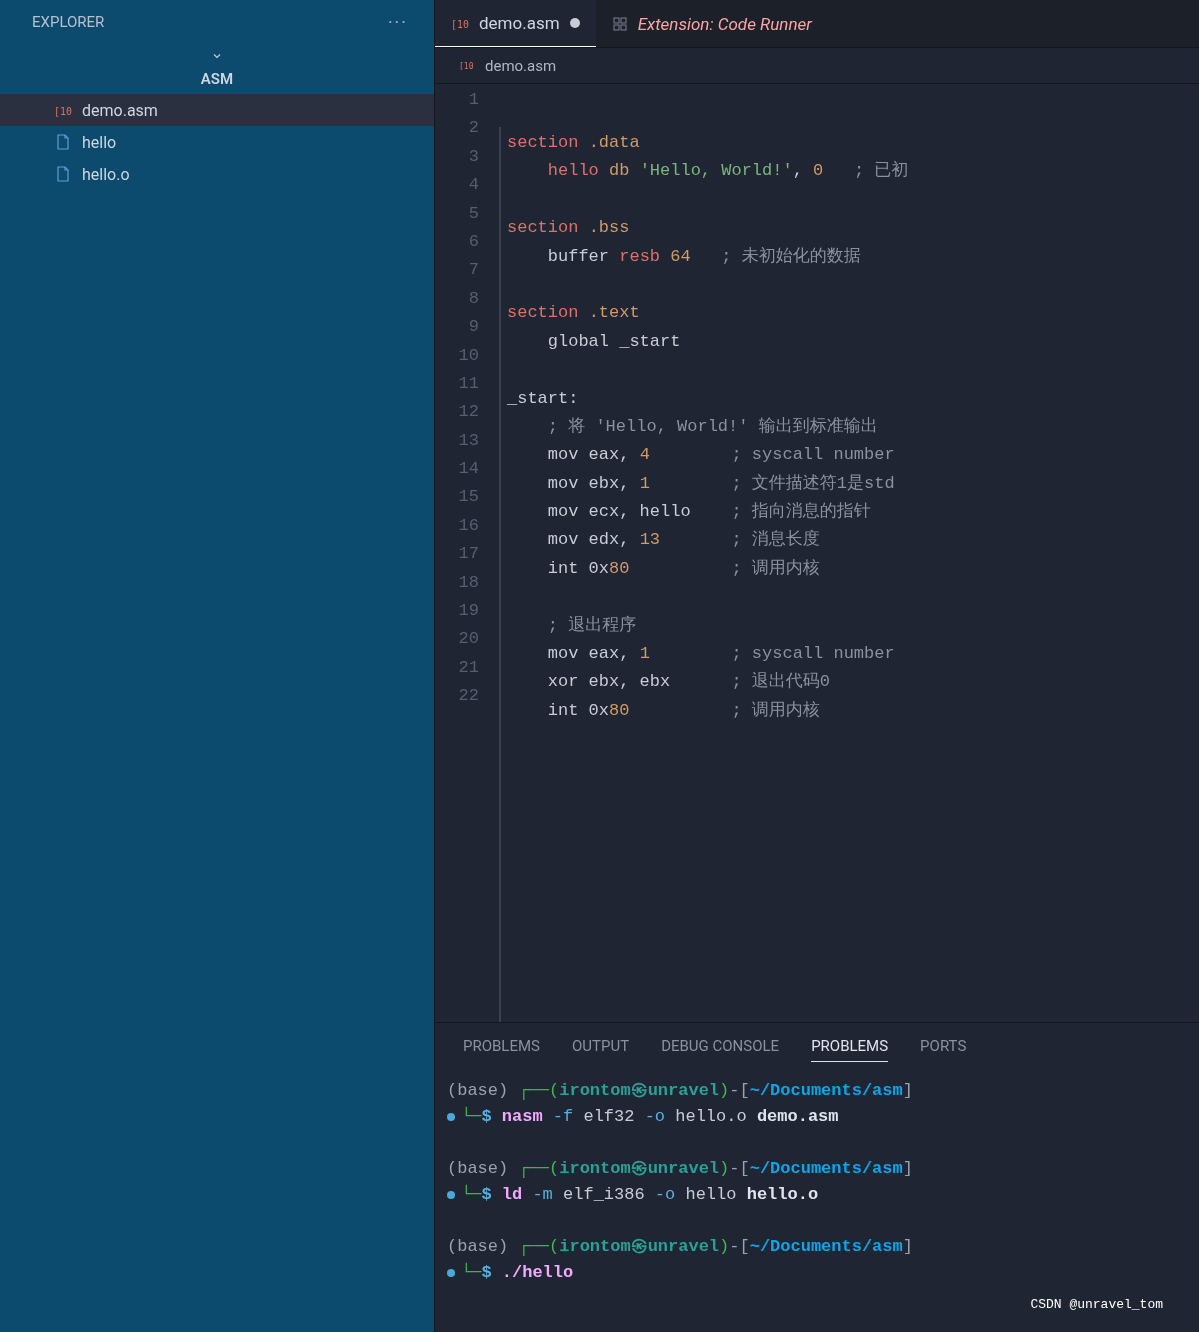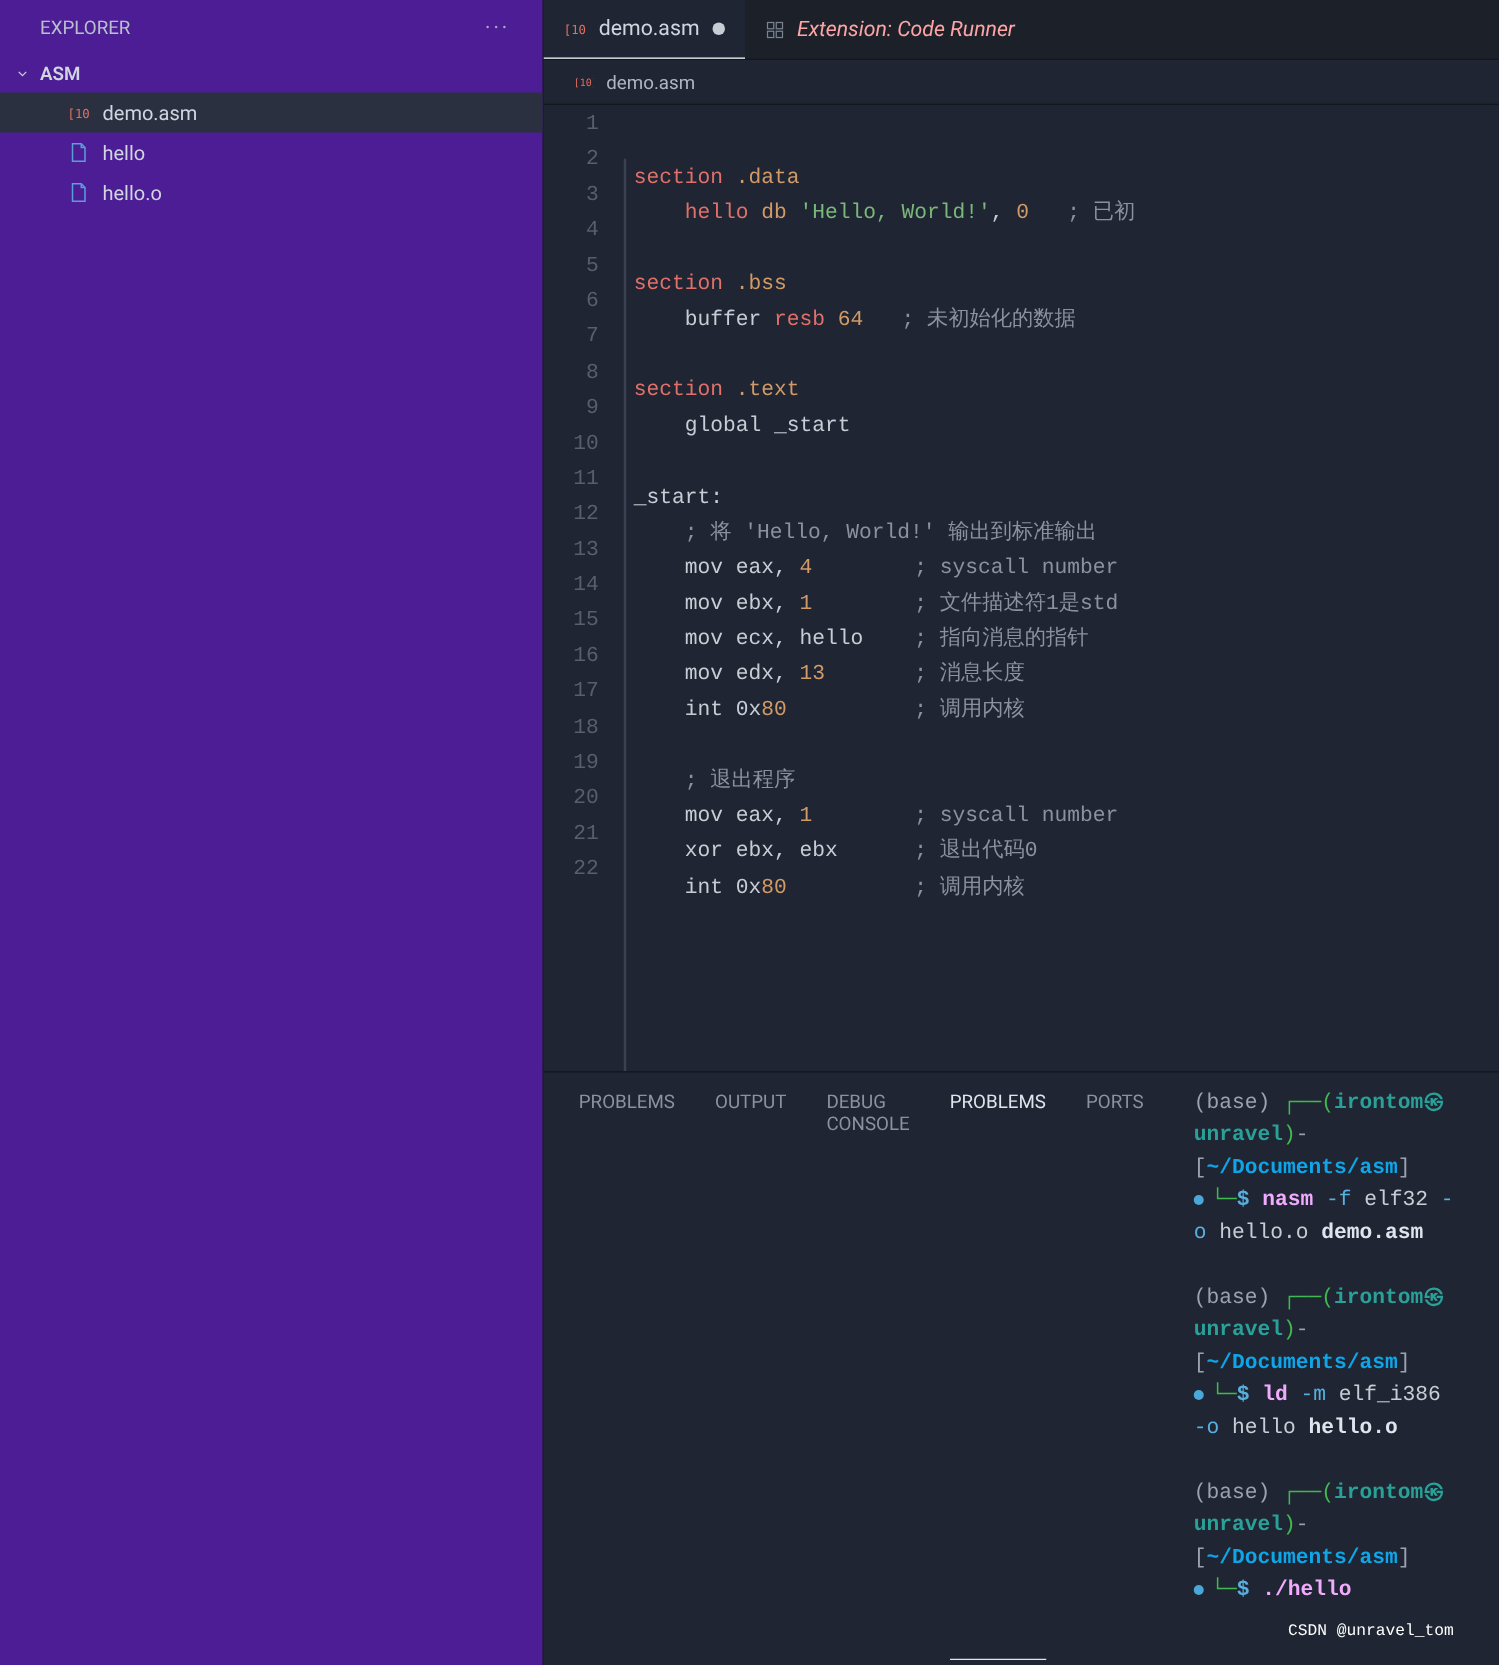--- a/index.html
+++ b/index.html
@@ -12,21 +12,21 @@
     display: flex;
     overflow: hidden;
     height: 1332px;
     width: 1199px;
   }
   .mono { font-family: "SF Mono", Consolas, "Courier New", monospace; }
 
   
   .sidebar {
     width: 435px;
-    background: #4c1d95;
+    background: #0c4a6e;
     display: flex;
     flex-direction: column;
     border-right: 1px solid #12161d;
   }
   .explorer-header {
     display: flex;
     align-items: center;
     justify-content: space-between;
     padding: 0 18px 0 32px;
     height: 44px;
@@ -36,20 +36,21 @@
   .ellipsis-btn { color: #a8b0bc; font-size: 18px; cursor: pointer; padding: 4px 8px; letter-spacing: 2px; }
   .folder-header {
     display: flex;
     align-items: center;
     gap: 8px;
     padding: 6px 12px;
     font-size: 15px;
     font-weight: 600;
     color: #d0d6e0;
     cursor: pointer;
+    flex-direction: column;
   }
   .chevron { width: 12px; height: 12px; display: inline-flex; }
   .file-tree { padding: 0; }
   .file-item {
     display: flex;
     align-items: center;
     gap: 10px;
     padding: 5px 0 5px 54px;
     font-size: 16px;
     color: #d0d6e0;
@@ -138,21 +139,21 @@
   .c-sect  { color: #d19a66; }   
   .c-str   { color: #7ab77a; }   
   .c-cmt   { color: #8a919f; }   
   .c-id    { color: #c8ccd4; }
 
   
   .panel {
     border-top: 1px solid #12161d;
     background: #1f2532;
     display: flex;
-    flex-direction: row;
+    flex-direction: column;
   }
   .panel-tabs {
     display: flex;
     gap: 32px;
     padding: 14px 28px 4px 28px;
     font-size: 15px;
     color: #8a919f;
   }
   .panel-tab { cursor: pointer; padding-bottom: 6px; }
   .panel-tab.active { color: #e0e4ec; border-bottom: 1px solid #e0e4ec; }

